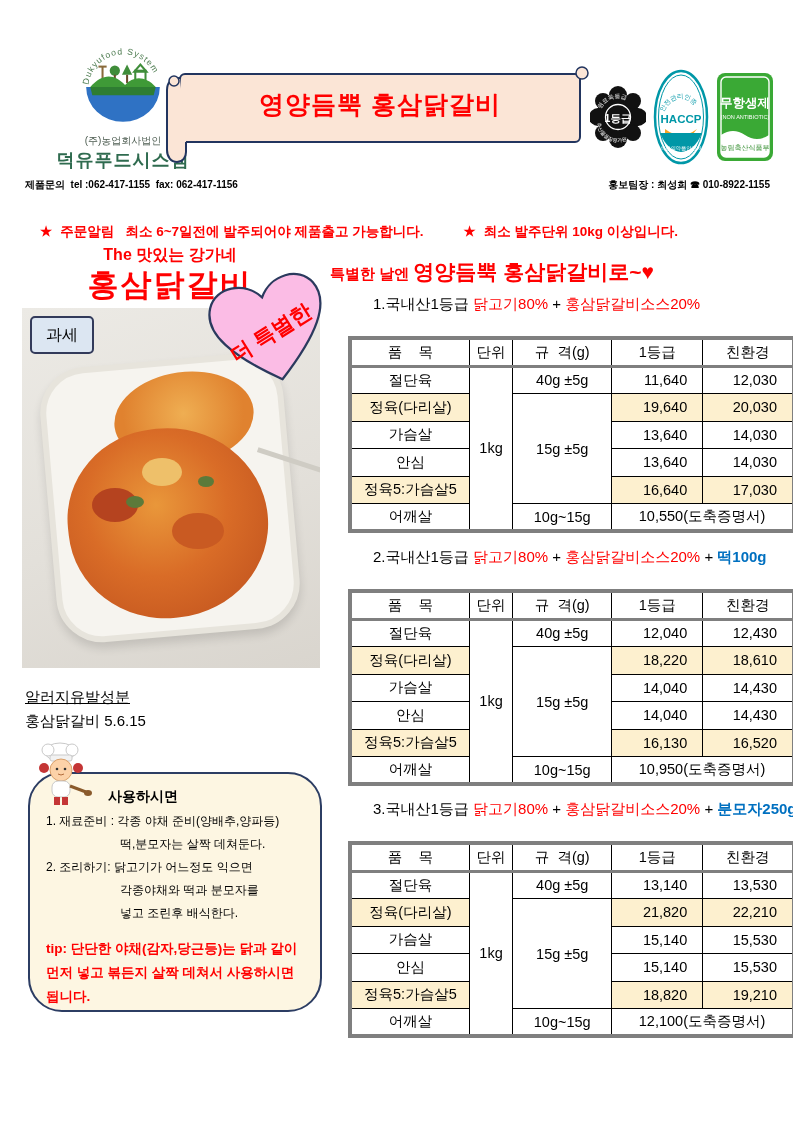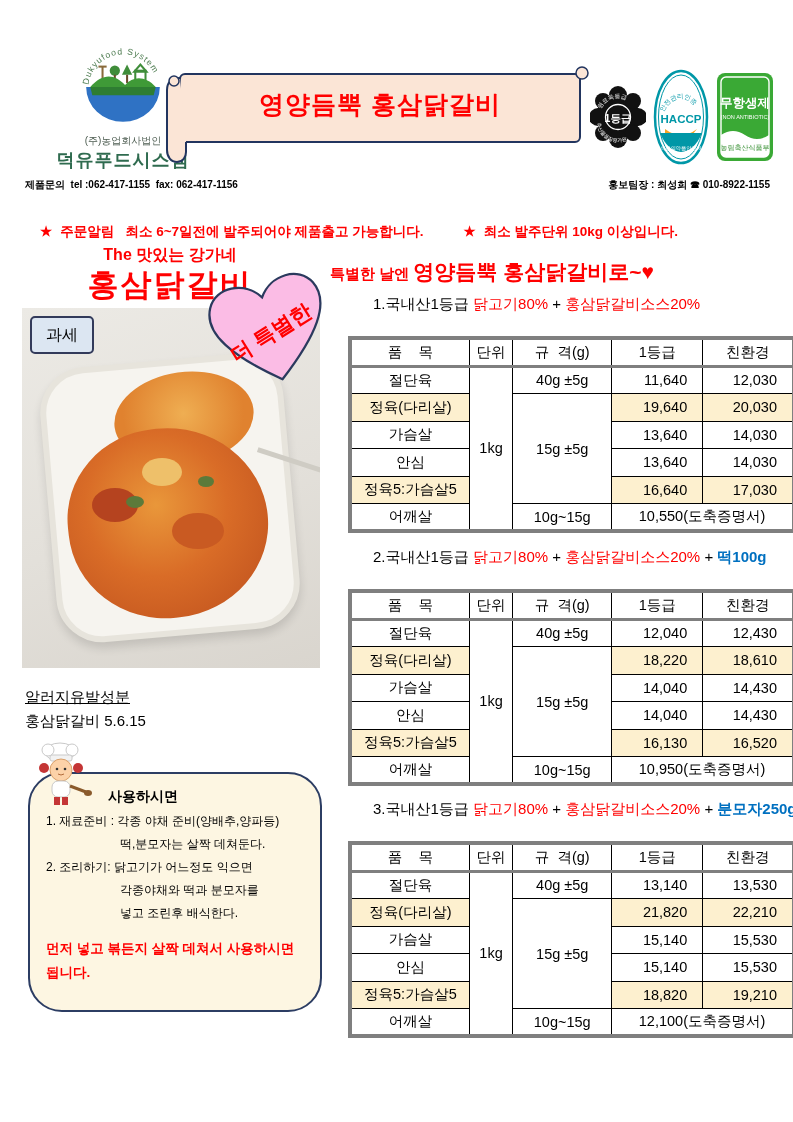--- a/index.html
+++ b/index.html
@@ -232,20 +232,21 @@
   </svg>
 
   <div class="cookbox">
     <div class="cook-title">사용하시면</div>
     <div class="cook-step">1. 재료준비 : 각종 야채 준비(양배추,양파등)</div>
     <div class="cook-step indent">떡,분모자는 살짝 데쳐둔다.</div>
     <div class="cook-step">2. 조리하기: 닭고기가 어느정도 익으면</div>
     <div class="cook-step indent">각종야채와 떡과 분모자를</div>
     <div class="cook-step indent">넣고 조린후 배식한다.</div>
     <div class="cook-tip-wrap">
+      <div class="cook-tip">tip: 단단한 야채(감자,당근등)는 닭과 같이</div>
       <div class="cook-tip">먼저 넣고 볶든지 살짝 데쳐서 사용하시면</div>
       <div class="cook-tip">됩니다.</div>
     </div>
   </div>
 
   <div class="promo">
     <span class="promo-prefix">특별한 날엔 </span>
     <span class="promo-main">영양듬뿍 홍삼닭갈비로~♥</span>
   </div>
 

